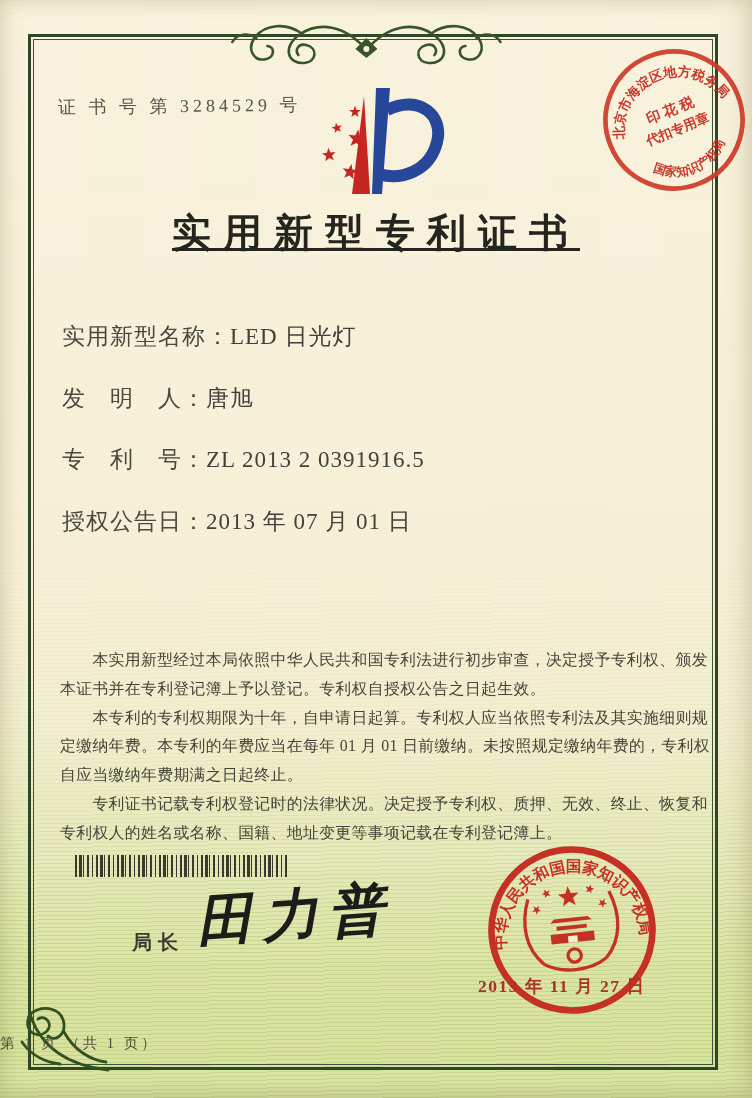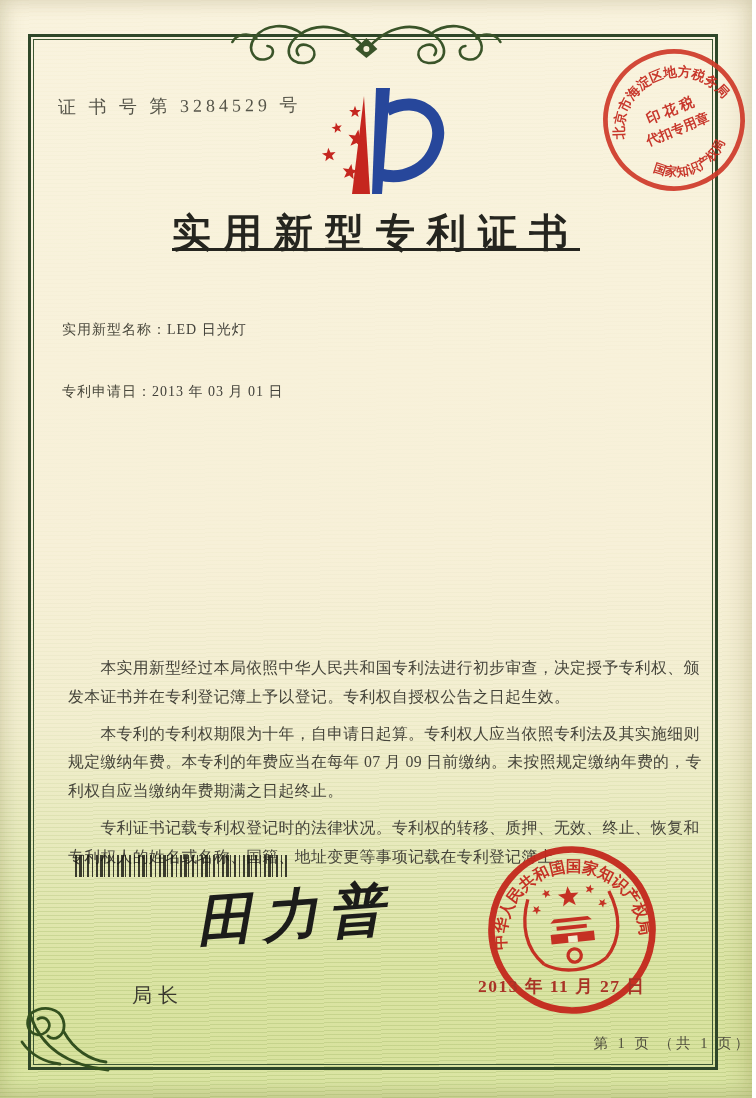--- a/index.html
+++ b/index.html
@@ -14,33 +14,33 @@
   .frame-outer{position:absolute;left:28px;top:34px;width:684px;height:1030px;border:3px solid #2f4729;}
   .frame-inner{position:absolute;inset:2px;border:1px solid #3c5733;}
   .top-ornament{position:absolute;left:50%;top:10px;transform:translateX(-53%);}
   .corner-ornament{position:absolute;left:8px;top:992px;}
   .cert-no{position:absolute;left:58px;top:94px;font-size:18px;letter-spacing:4px;color:#56554a;transform:rotate(-.6deg);}
   .logo{position:absolute;left:300px;top:82px;}
   .tax-stamp{position:absolute;left:598px;top:44px;transform:rotate(-22deg);opacity:.92;}
   .title{position:absolute;left:0;top:206px;width:100%;margin:0;text-align:center;
     font-size:39px;font-weight:700;letter-spacing:12px;color:#25251f;text-decoration:underline;}
   .fields{position:absolute;left:62px;top:318px;right:56px;color:#4a493d;}
-  .field-row{height:58.7px;padding-top:3px;font-size:14px;letter-spacing:1px;}
+  .field-row{height:58.7px;padding-top:3px;font-size:23px;letter-spacing:1px;}
   .f-label{color:#4a493d;}
   .f-value{color:#42413a;}
   .body-text{position:absolute;left:60px;top:646px;width:650px;color:#45443a;}
-  .body-text p{margin:8px;text-indent:2.05em;font-size:15.8px;line-height:1.82;letter-spacing:.4px;}
+  .body-text p{margin:0;text-indent:2.05em;font-size:15.8px;line-height:1.82;letter-spacing:.4px;}
   .barcode{position:absolute;left:75px;top:855px;width:214px;height:22px;opacity:.82;
     background:repeating-linear-gradient(90deg,#15150f 0 2px,transparent 2px 4px,#15150f 4px 7px,transparent 7px 8px,#15150f 8px 9px,transparent 9px 12px,#15150f 12px 14px,transparent 14px 17px,#15150f 17px 18px,transparent 18px 21px);}
-  .director-label{position:absolute;left:132px;top:982px;font-size:20px;letter-spacing:6px;color:#3b3a30;}
+  .director-label{position:absolute;left:132px;top:929px;font-size:20px;letter-spacing:6px;color:#3b3a30;font-weight:bold;}
   .signature{position:absolute;left:196px;top:878px;font-size:56px;font-style:italic;font-weight:700;
     letter-spacing:10px;color:#1c1c1a;transform:rotate(-4deg);white-space:nowrap;}
   .office-seal{position:absolute;left:482px;top:840px;transform:rotate(-6deg);opacity:.95;}
   .seal-date{position:absolute;left:478px;top:974px;font-size:17.5px;letter-spacing:1.5px;color:#a93326;font-weight:700;}
-  .footer{position:absolute;left:0;top:1034px;width:100%;text-align:right;font-size:14.5px;letter-spacing:3px;color:#4f4e3e;}
+  .footer{position:absolute;left:0;top:1034px;width:100%;text-align:left;font-size:14.5px;letter-spacing:3px;color:#4f4e3e;}
   .seal-text{fill:#c4281d;font-family:"Liberation Serif",serif;font-weight:700;}
 </style>
 </head>
 <body>
 
 <div class="page">
 
   <svg width="0" height="0" style="position:absolute">
     <defs>
       <polygon id="star5" points="0,-10 2.47,-3.40 9.51,-3.09 3.99,1.30 5.88,8.09 0,4.2 -5.88,8.09 -3.99,1.30 -9.51,-3.09 -2.47,-3.40"></polygon>
@@ -105,28 +105,34 @@
     <text class="seal-text" x="80" y="95" font-size="14" text-anchor="middle">代扣专用章</text>
   </svg>
 
   <h1 class="title">实用新型专利证书</h1>
 
   <div class="fields">
     <div class="field-row">
       <span class="f-label">实用新型名称：</span><span class="f-value">LED 日光灯</span>
     </div>
     <div class="field-row">
-      <span class="f-label">专利申请日：</span><span class="f-value">2013 年 03 月 01 日</span>
+      <span class="f-label">发　明　人：</span><span class="f-value">唐旭</span>
+    </div>
+    <div class="field-row">
+      <span class="f-label">专　利　号：</span><span class="f-value">ZL 2013 2 0391916.5</span>
+    </div>
+    <div class="field-row">
+      <span class="f-label">授权公告日：</span><span class="f-value">2013 年 07 月 01 日</span>
     </div>
   </div>
 
   <div class="body-text">
     <p>本实用新型经过本局依照中华人民共和国专利法进行初步审查，决定授予专利权、颁发本证书并在专利登记簿上予以登记。专利权自授权公告之日起生效。</p>
-    <p>本专利的专利权期限为十年，自申请日起算。专利权人应当依照专利法及其实施细则规定缴纳年费。本专利的年费应当在每年 07 月 09 日前缴纳。未按照规定缴纳年费的，专利权自应当缴纳年费期满之日起终止。</p>
-    <p>专利证书记载专利权登记时的法律状况。专利权的转移、质押、无效、终止、恢复和专利权人的姓名或名称、国籍、地址变更等事项记载在专利登记簿上。</p>
+    <p>本专利的专利权期限为十年，自申请日起算。专利权人应当依照专利法及其实施细则规定缴纳年费。本专利的年费应当在每年 01 月 01 日前缴纳。未按照规定缴纳年费的，专利权自应当缴纳年费期满之日起终止。</p>
+    <p>专利证书记载专利权登记时的法律状况。决定授予专利权、质押、无效、终止、恢复和专利权人的姓名或名称、国籍、地址变更等事项记载在专利登记簿上。</p>
   </div>
 
   <div class="barcode"></div>
 
   <span class="director-label">局长</span>
   <span class="signature">田力普</span>
 
   <svg class="office-seal" width="180" height="180" viewBox="0 0 190 190">
     <defs>
       <path id="sealArc" d="M 30,133 A 71,71 0 1 1 160,133"></path>

